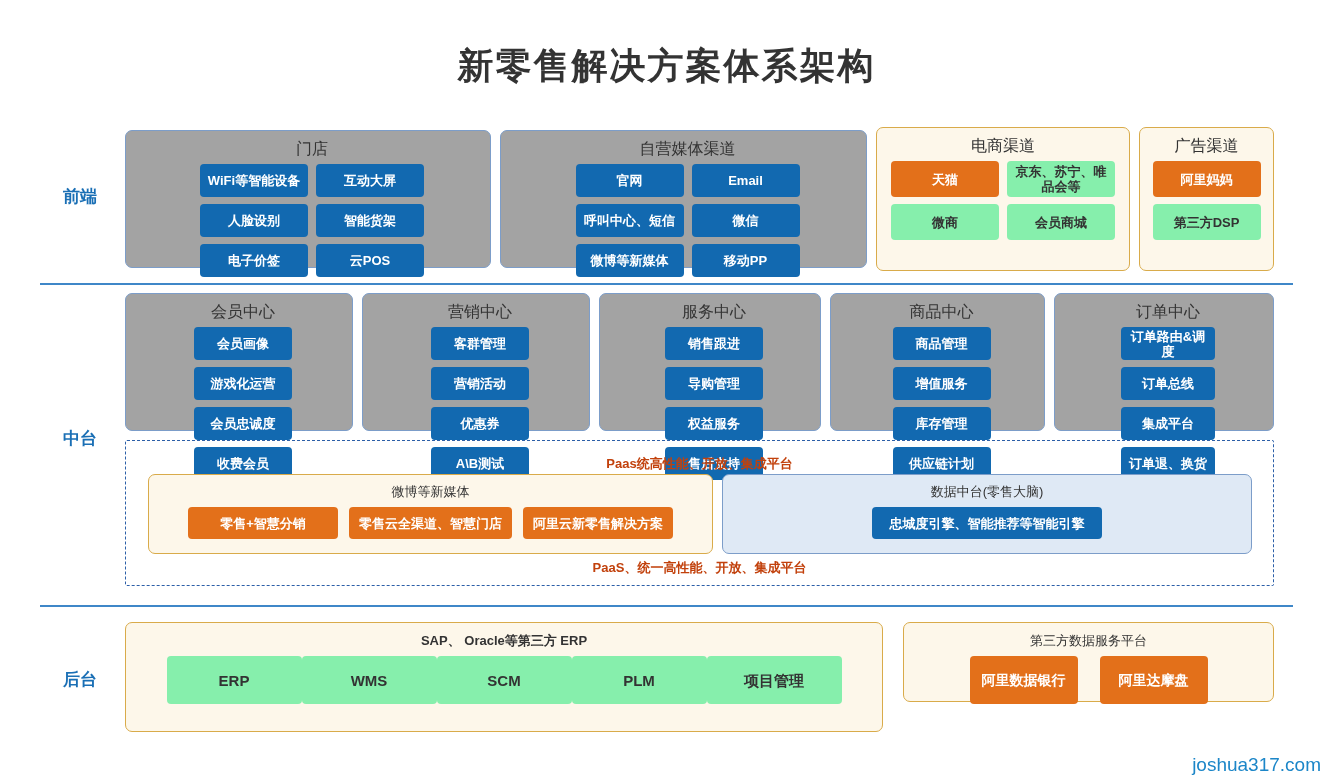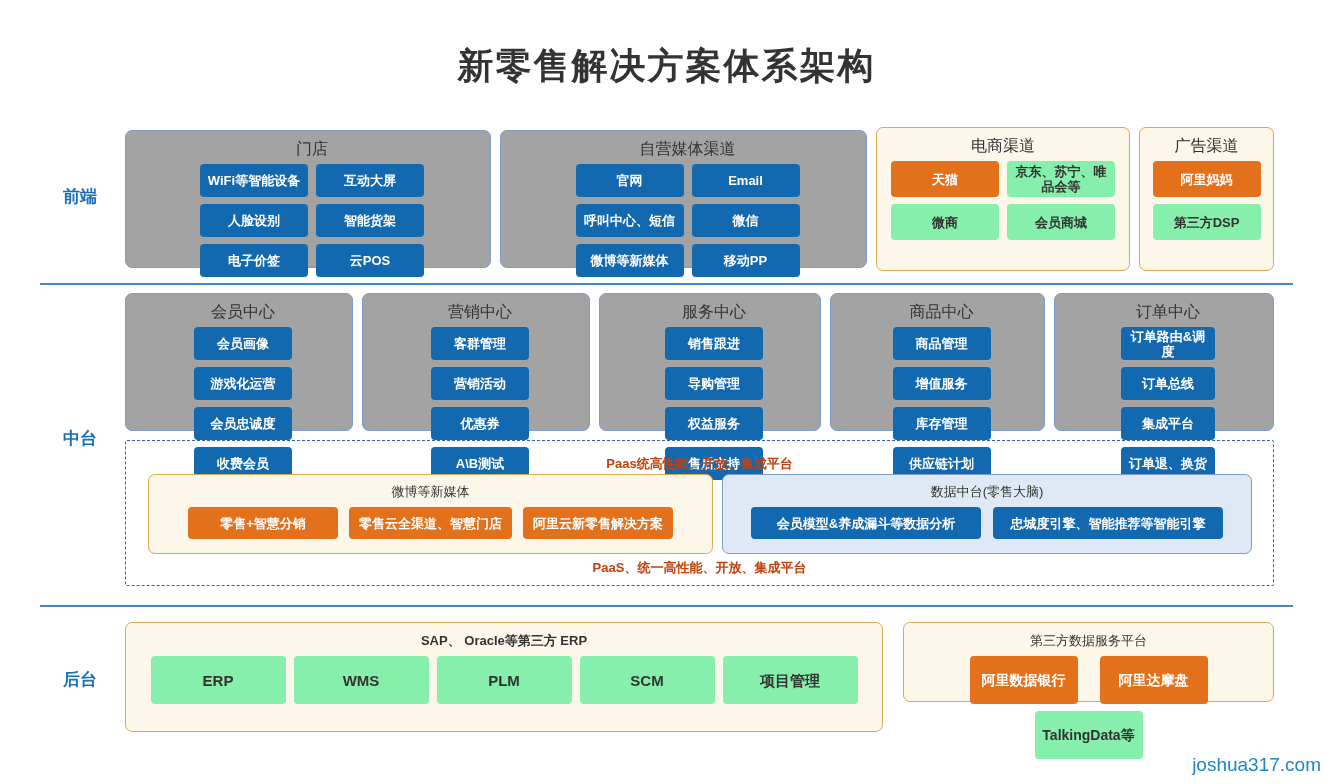--- a/index.html
+++ b/index.html
@@ -178,21 +178,21 @@
     border: 1.5px solid #7c9dc9;
     border-radius: 7px;
     box-sizing: border-box;
     padding-top: 6px;
   }
   #panel-data-mid .chips { gap: 6px 12px; padding: 0 12px; }
   #panel-data-mid .chip { height: 32px; padding: 0 12px; width: auto; min-width: 230px; }
 
   
   #panel-erp  { left: 125px; top: 622px; width: 758px; height: 110px; }
-  #panel-erp .chips { gap: 7px 8px; padding: 0 12px; }
+  #panel-erp .chips { gap: 7px 0; padding: 0 12px; }
   #panel-erp .chip  { width: 135px; height: 48px; font-size: 15px; }
 
   #panel-3rd-data { left: 903px; top: 622px; width: 371px; height: 80px; }
   #panel-3rd-data .chips { gap: 7px 22px; padding: 0 8px; }
   #panel-3rd-data .chip  { width: 108px; height: 48px; font-size: 14px; }
   #panel-3rd-data .chip.gray { font-size: 14px; }
 
   
   #watermark {
     position: absolute;
@@ -314,42 +314,40 @@
     <div class="chips">
         <div class="chip orange">零售+智慧分销</div>
         <div class="chip orange">零售云全渠道、智慧门店</div>
         <div class="chip orange">阿里云新零售解决方案</div>
       </div>
   </div>
 
   <div id="panel-data-mid">
     <div class="panel-title small">数据中台(零售大脑)</div>
     <div class="chips">
-        <div class="chip blue">会员模型&amp;养成漏斗等数据分析</div>
         <div class="chip blue">忠城度引擎、智能推荐等智能引擎</div>
       </div>
   </div>
 
   <div class="paas-caption" id="paas-caption-bottom">PaaS、统一高性能、开放、集成平台</div>
 </div>
 
 <div class="panel cream" id="panel-erp">
   <div class="panel-title bold-cn">SAP、 Oracle等第三方
 ERP</div>
   <div class="chips">
       <div class="chip gray">ERP</div>
       <div class="chip gray">WMS</div>
+      <div class="chip gray">SCM</div>
       <div class="chip gray">PLM</div>
-      <div class="chip gray">SCM</div>
       <div class="chip gray">项目管理</div>
     </div>
 </div>
 
 <div class="panel cream" id="panel-3rd-data">
   <div class="panel-title small">第三方数据服务平台</div>
   <div class="chips">
       <div class="chip orange">阿里数据银行</div>
       <div class="chip orange">阿里达摩盘</div>
-      <div class="chip gray">TalkingData等</div>
     </div>
 </div>
 
 <div id="watermark">joshua317.com</div>
 
 </body></html>

